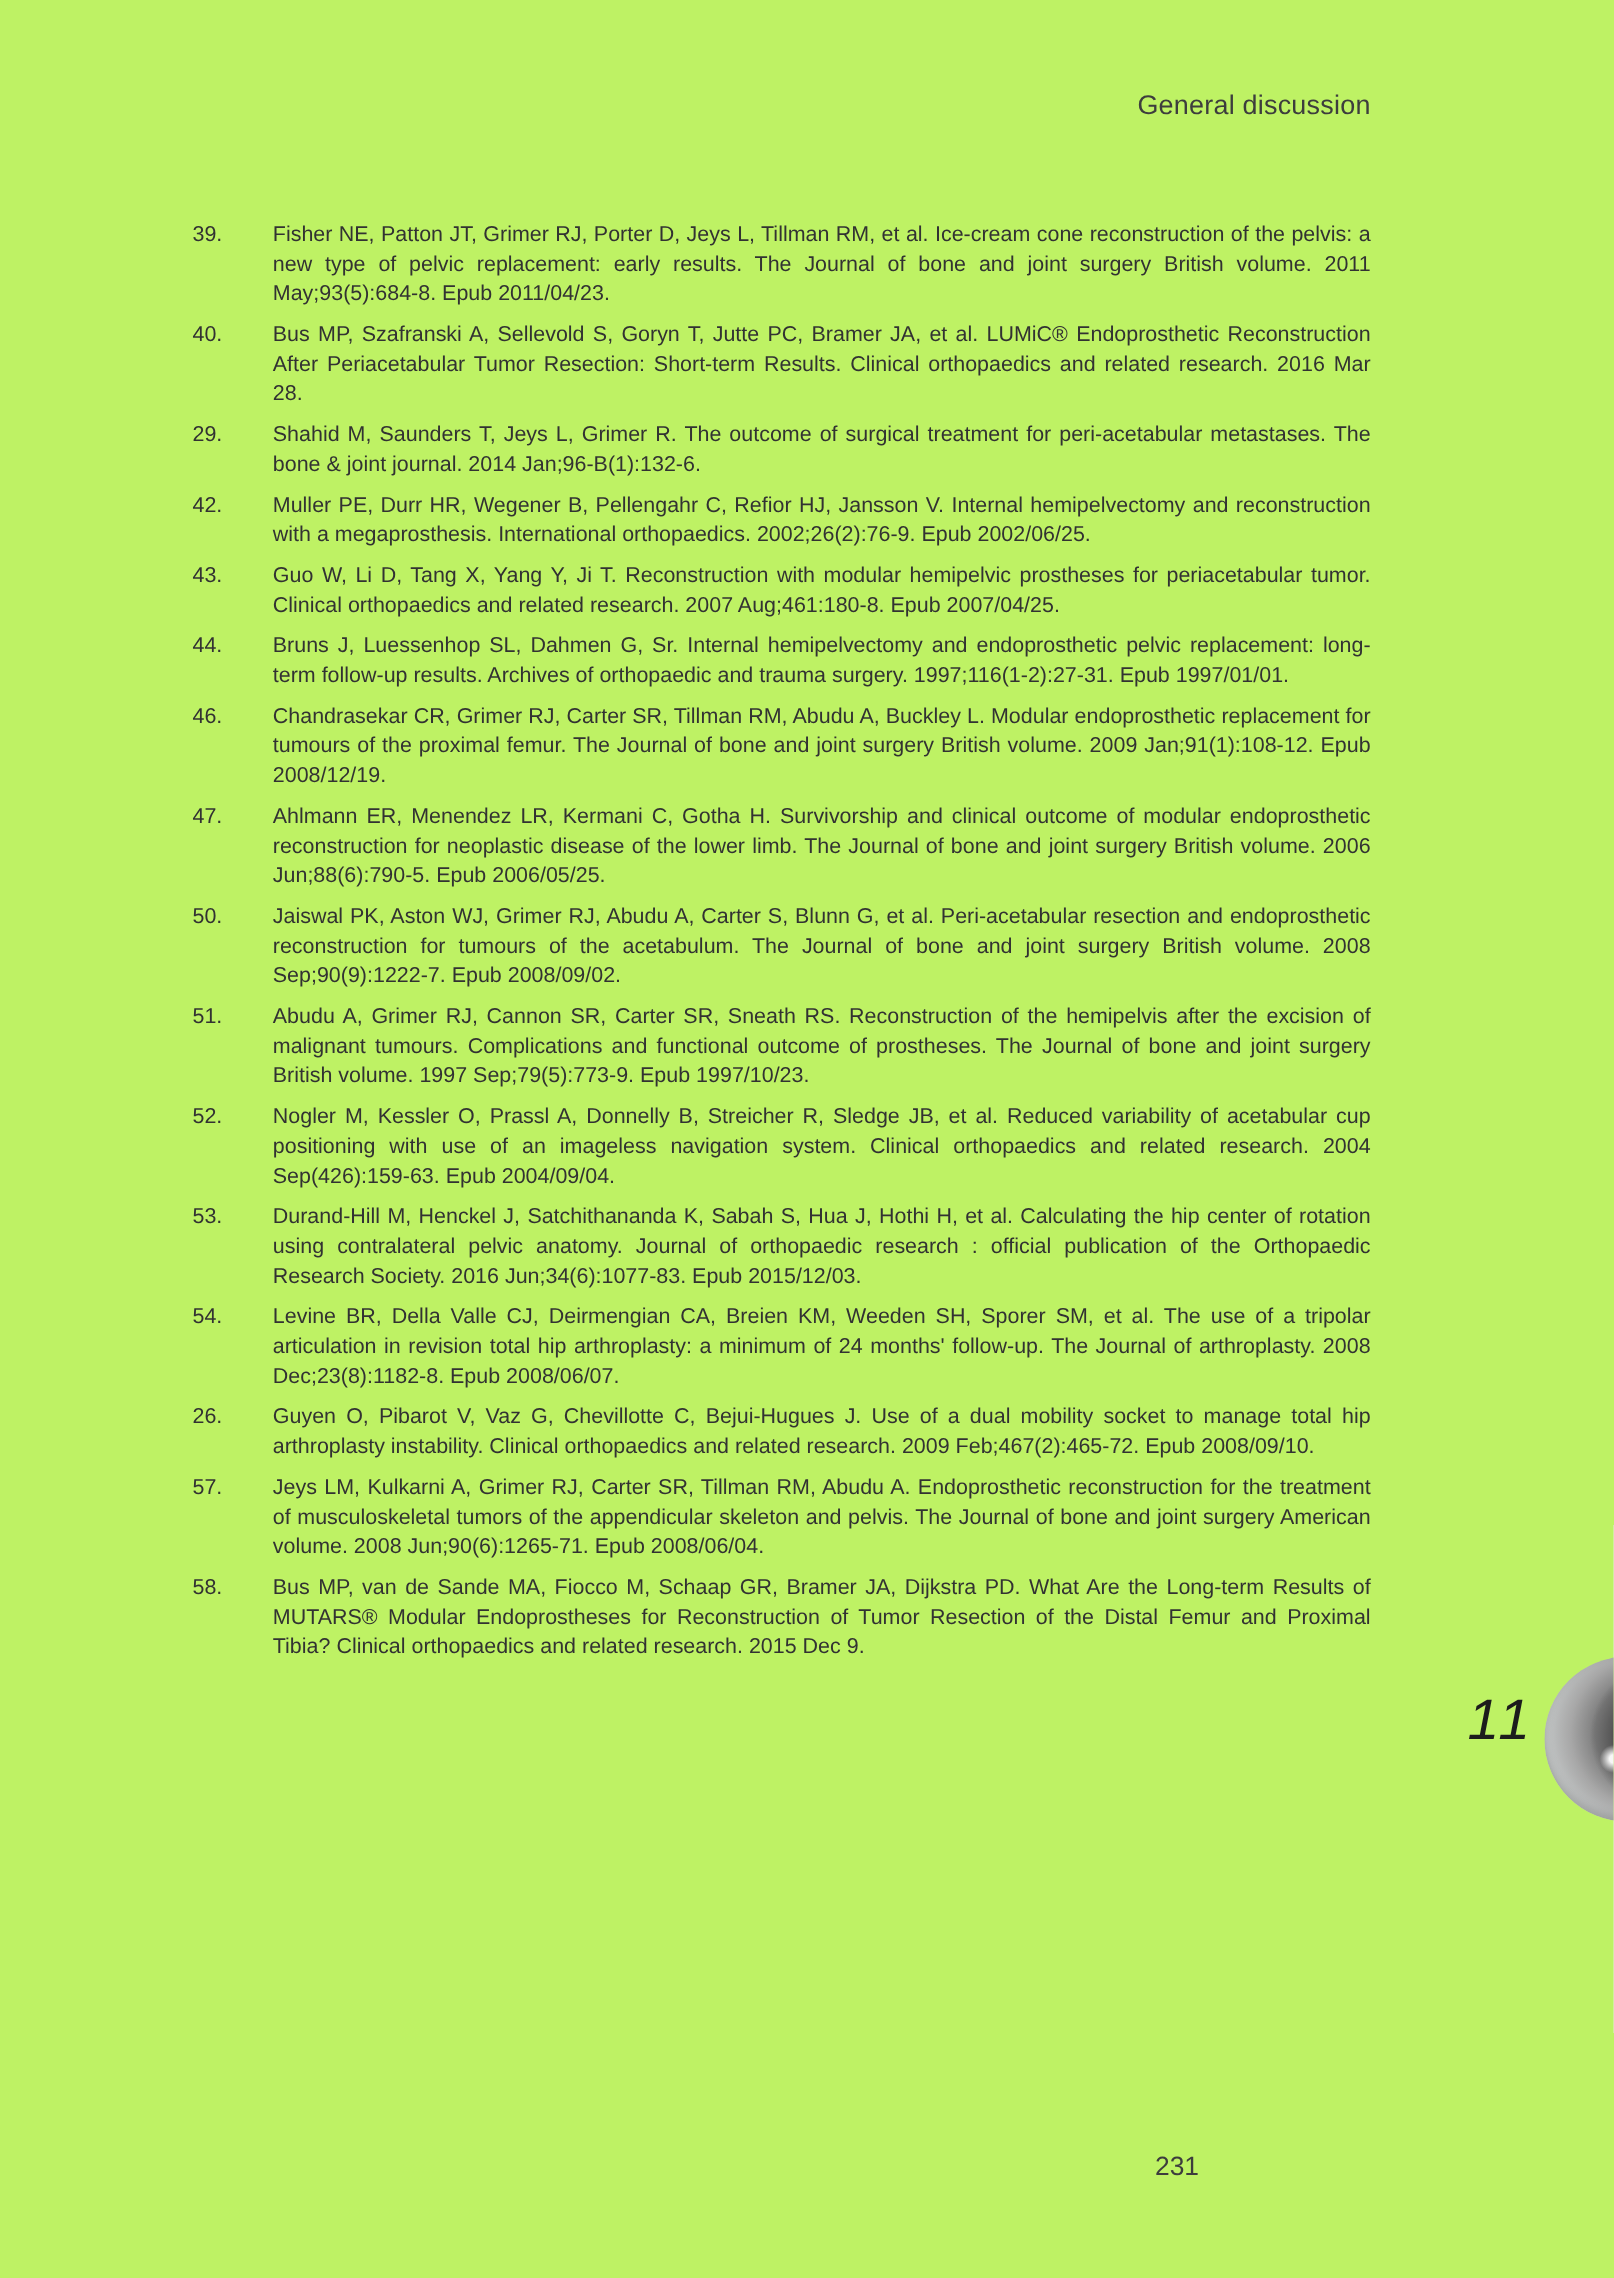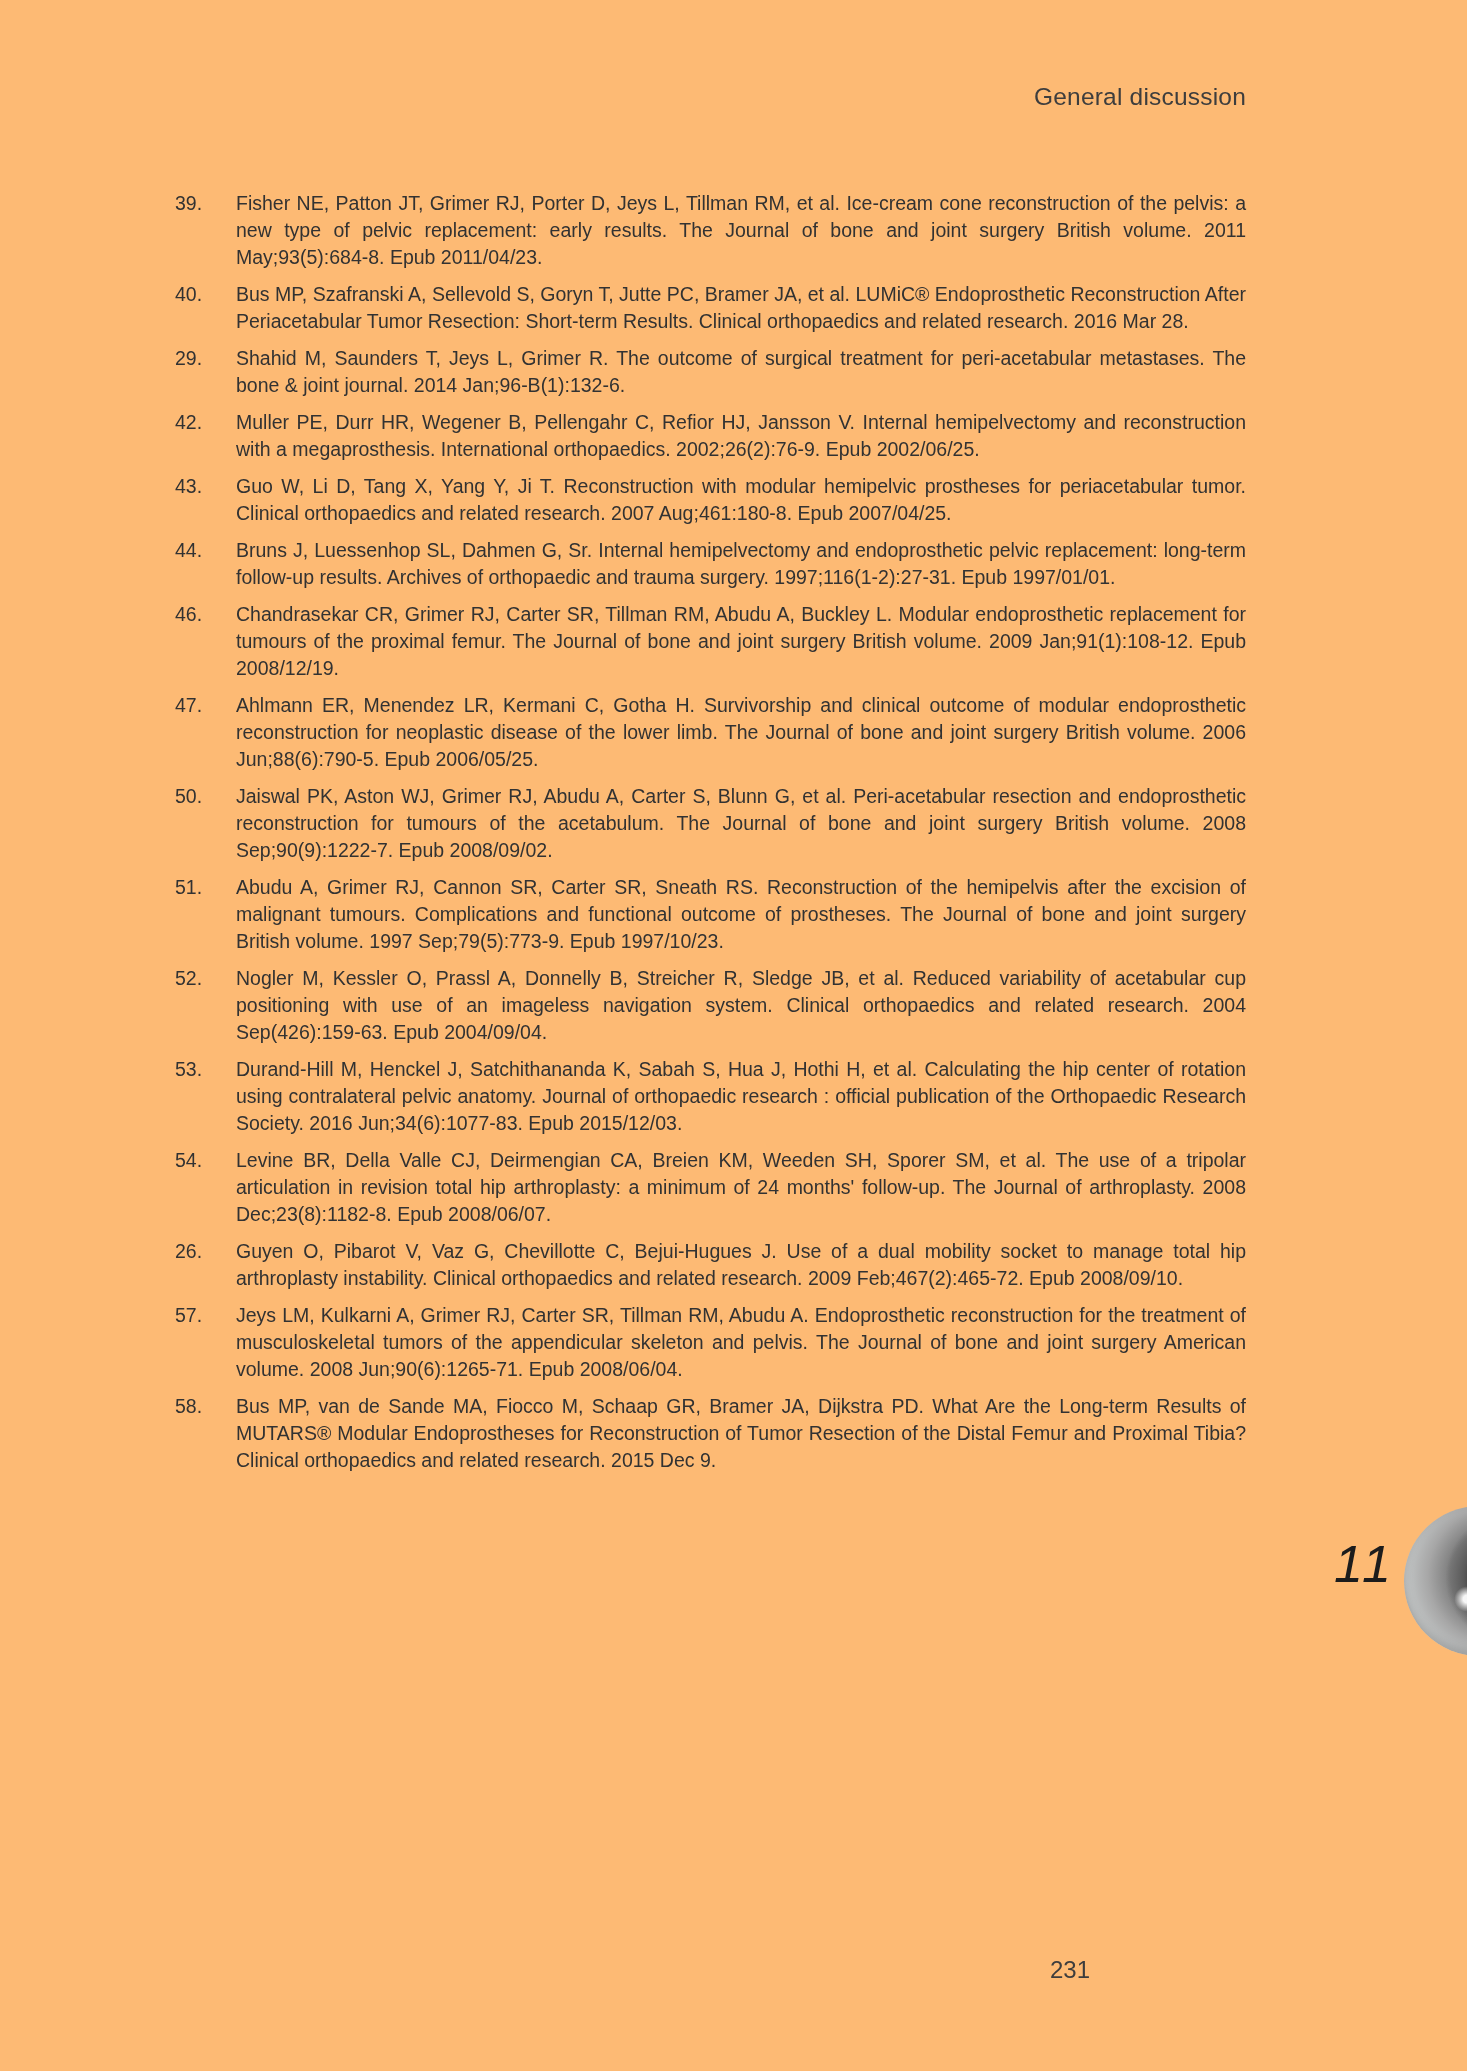--- a/index.html
+++ b/index.html
@@ -1,44 +1,45 @@
 <!DOCTYPE html>
 <html><head>
 <meta charset="utf-8">
 <style>
   html,body{margin:0;padding:0;background:#e8e8e8;}
   .page{
     position:relative;
     width:1467px;height:2071px;
     margin:0 auto;
-    background:#fdba74;
+    background:#bef264;
     overflow:hidden;
     font-family:"Liberation Sans", sans-serif;
     color:#333;
   }
   .running-head{
     position:absolute;
     top:83px;left:0;
     width:1246px;
     text-align:right;
     font-size:24.5px;
     color:#3d3d3d;
     letter-spacing:.2px;
   }
   .refs{
     position:absolute;
     top:190px;left:175px;
     width:1071px;
   }
   .ref{
     display:flex;
-    margin:0 0 10px 0;
+    margin:10px 0 10px 0;
     font-size:19.5px;
     line-height:27px;
     color:#323232;
+    gap:12px;
   }
   .ref-num{
     flex:0 0 61px;
   }
   .ref-text{
     flex:1;
     text-align:justify;
   }
   .chapter-num{
     position:absolute;

